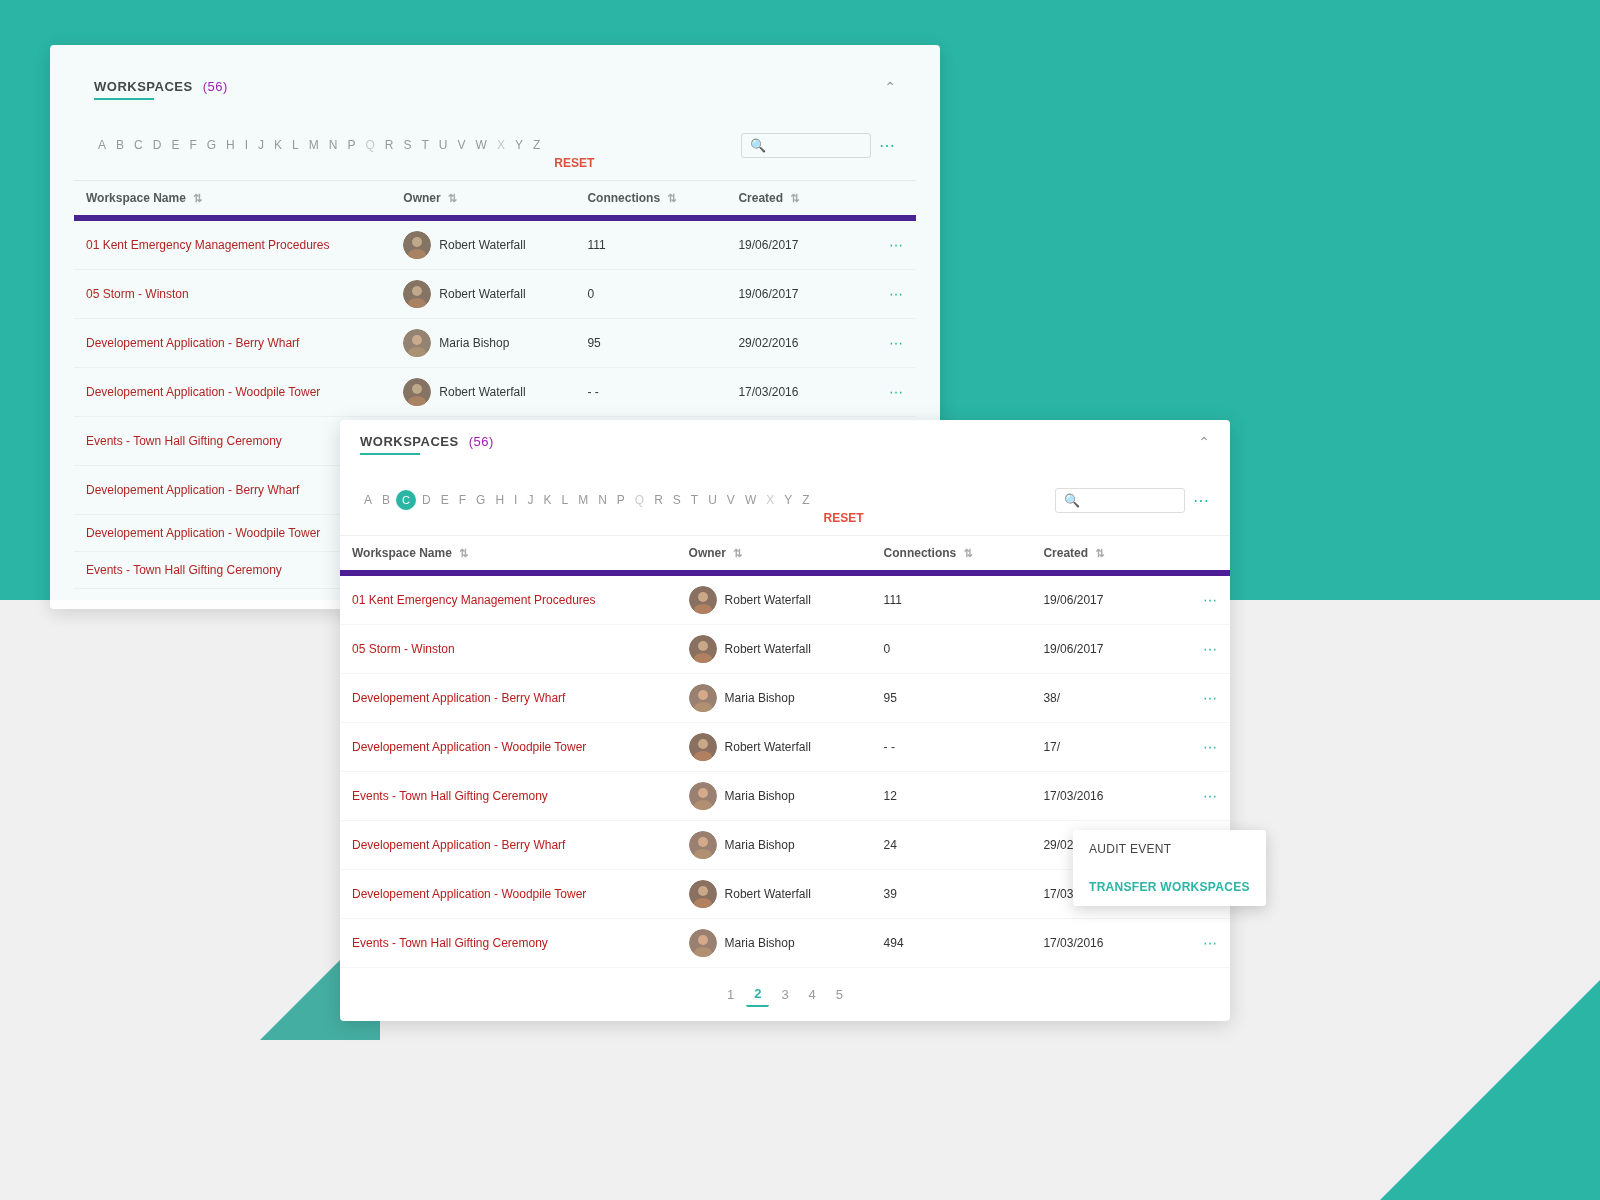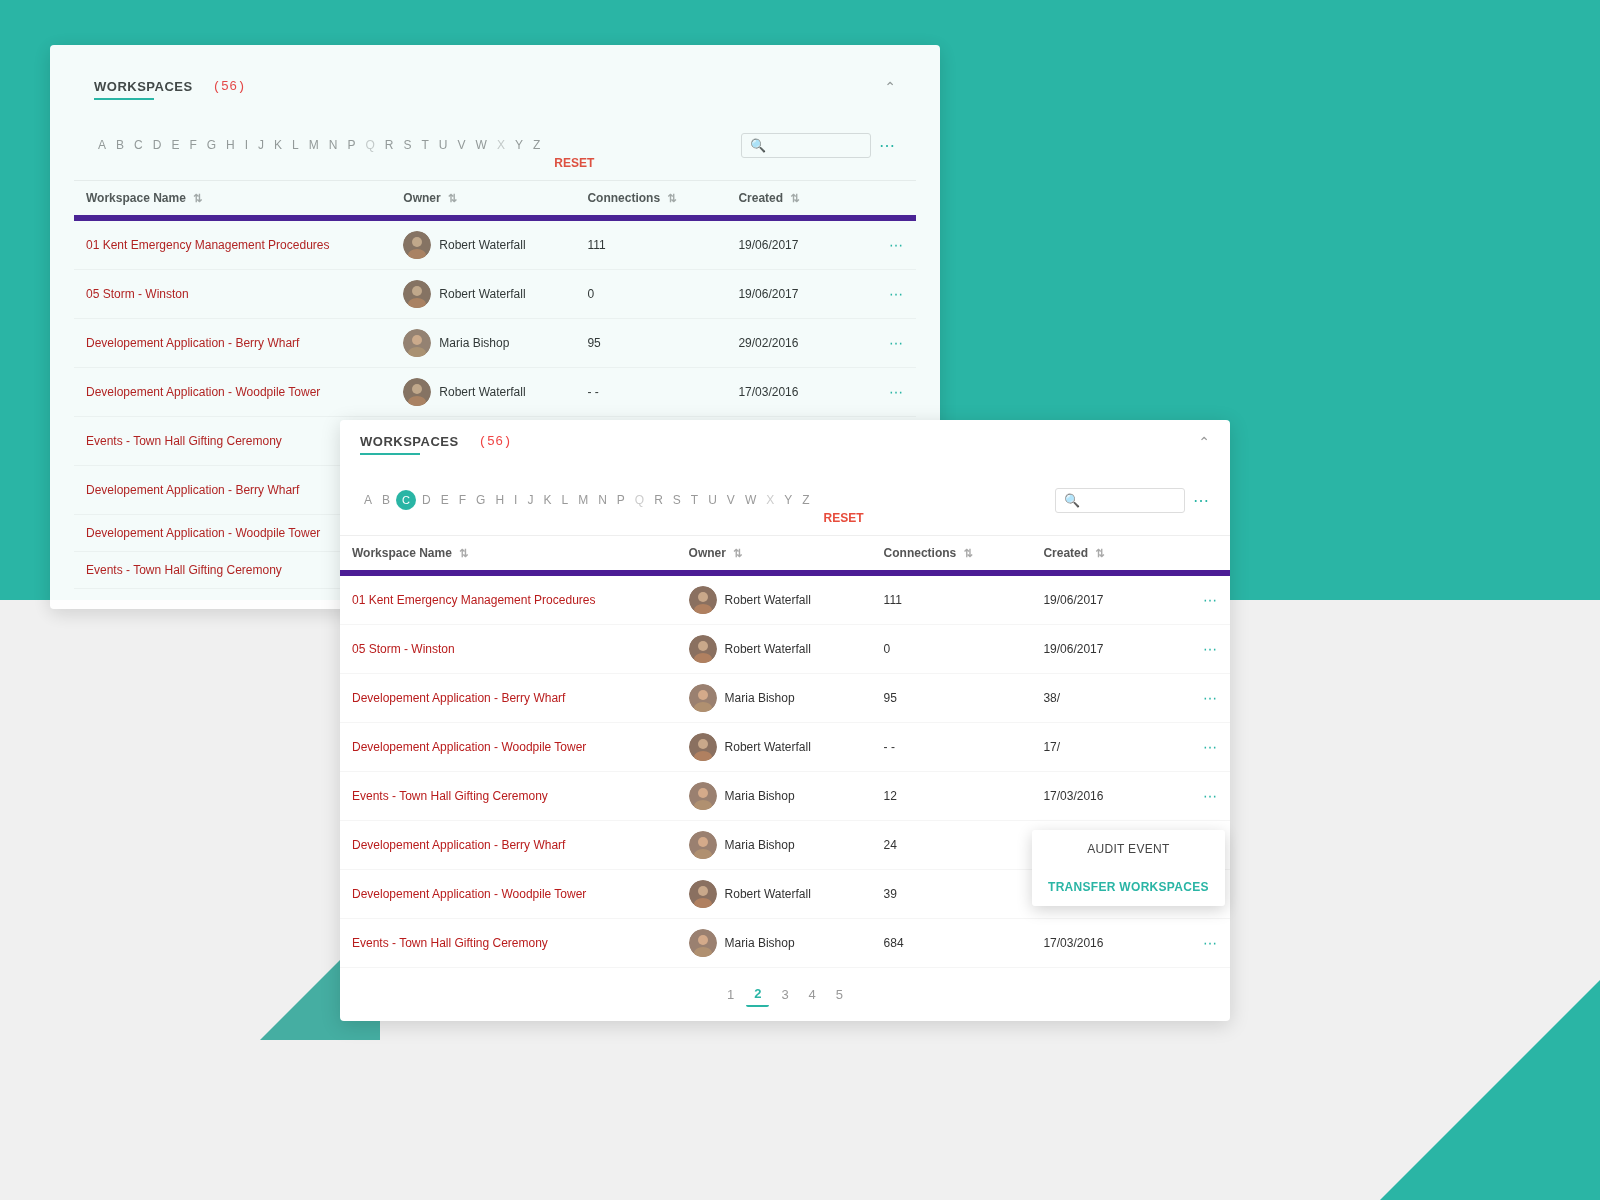--- a/index.html
+++ b/index.html
@@ -76,27 +76,26 @@
       padding: 0;
     }
 
     .workspaces-title {
       font-size: 13px;
       font-weight: 700;
       color: #444;
       letter-spacing: 0.5px;
       display: flex;
       align-items: center;
-      gap: 20px;
+      gap: 10px;
     }
 
     .workspaces-title .count {
       font-weight: 400;
-      color: #ef4444;
-      font-family: Liberation Mono, monospace;
+      color: #a21caf;
     }
 
     .title-underline {
       height: 2px;
       width: 60px;
       background: #2ab5a5;
       margin-top: 4px;
       margin-bottom: 10px;
     }
 
@@ -674,36 +673,36 @@
           <td class="col-owner">
             <div class="owner-cell">
               <span class="avatar-face"><svg width="28" height="28" viewBox="0 0 28 28" xmlns="http://www.w3.org/2000/svg">
       <circle cx="14" cy="14" r="14" fill="#9a8070"></circle>
       <circle cx="14" cy="11" r="5" fill="#d4aa8a"></circle>
       <ellipse cx="14" cy="24" rx="9" ry="6" fill="#b09070"></ellipse>
     </svg></span>
               <span>Maria Bishop</span>
             </div>
           </td>
-          <td class="col-connections">684</td>
+          <td class="col-connections">494</td>
           <td class="col-created date-val">17/03/2016</td>
           <td class="col-actions"><span class="row-menu dots-menu">⋯</span></td>
         </tr>
       </tbody>
   </table>
 
   <div class="pagination">
     <span class="page-num">1</span>
     <span class="page-num active">2</span>
     <span class="page-num">3</span>
     <span class="page-num">4</span>
     <span class="page-num">5</span>
   </div>
 </div>
 
-<div class="context-menu" style="top: 830px; left: 1032px; text-align: center;">
+<div class="context-menu" style="top: 830px; left: 1073px;">
   <div class="context-menu-item">
     <span>AUDIT EVENT</span>
   </div>
   <div class="context-menu-item teal-text">
     <span>TRANSFER WORKSPACES</span>
   </div>
 </div>
 
 </body></html>

